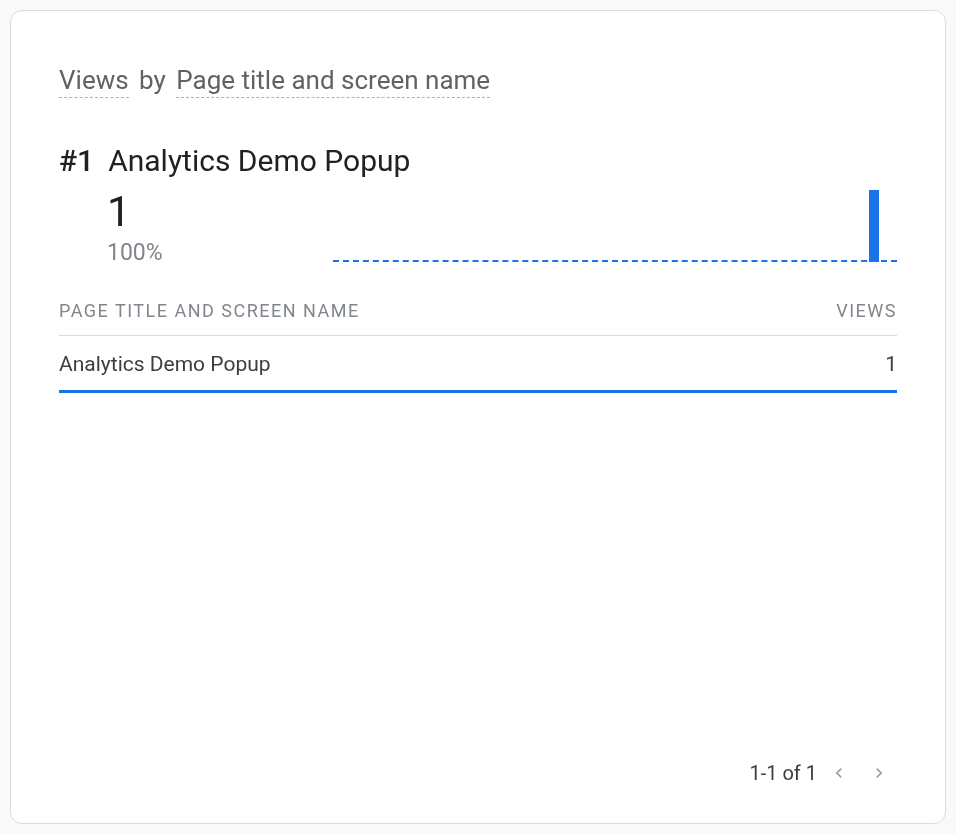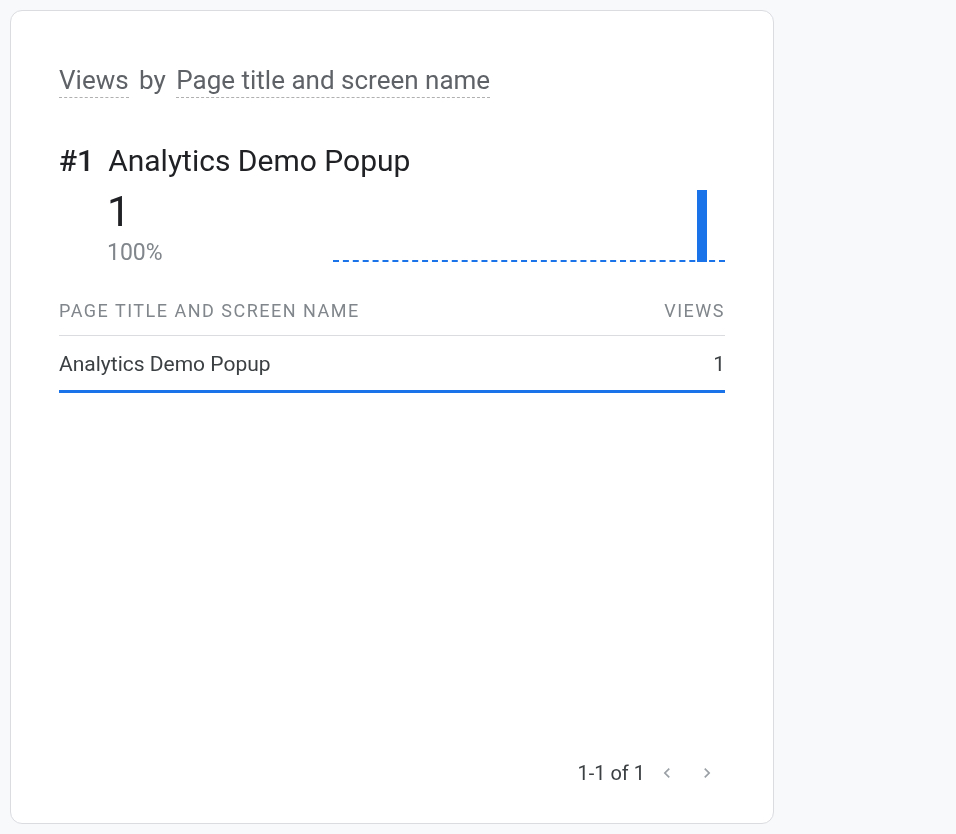--- a/index.html
+++ b/index.html
@@ -11,21 +11,21 @@
       font-family: 'Google Sans', Roboto, Arial, sans-serif;
       background: #f8f9fa;
       padding: 10px;
       width: 956px;
       height: 834px;
     }
     .card {
       background: #fff;
       border: 1px solid #dadce0;
       border-radius: 12px;
-      width: 764px;
+      width: 936px;
       height: 814px;
       padding: 0 48px;
       display: flex;
       flex-direction: column;
     }
     .card-header {
       padding-top: 54px;
       padding-bottom: 8px;
     }
     .title-line {

